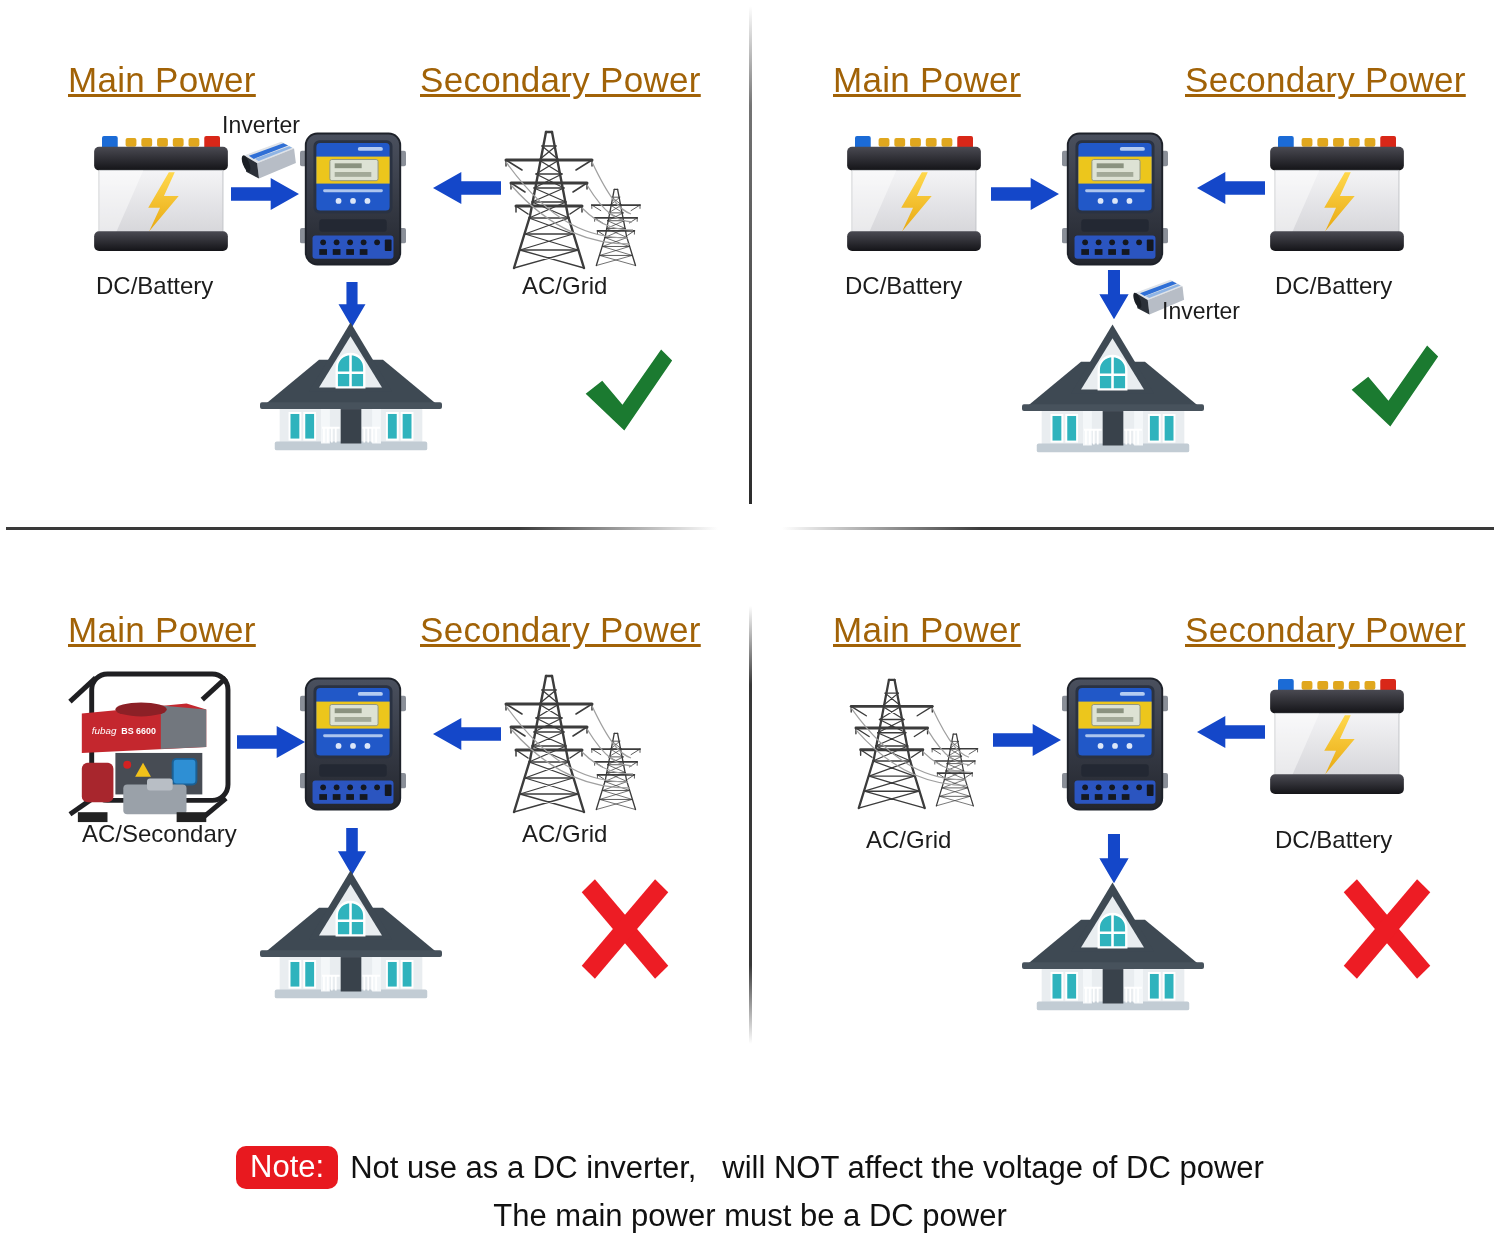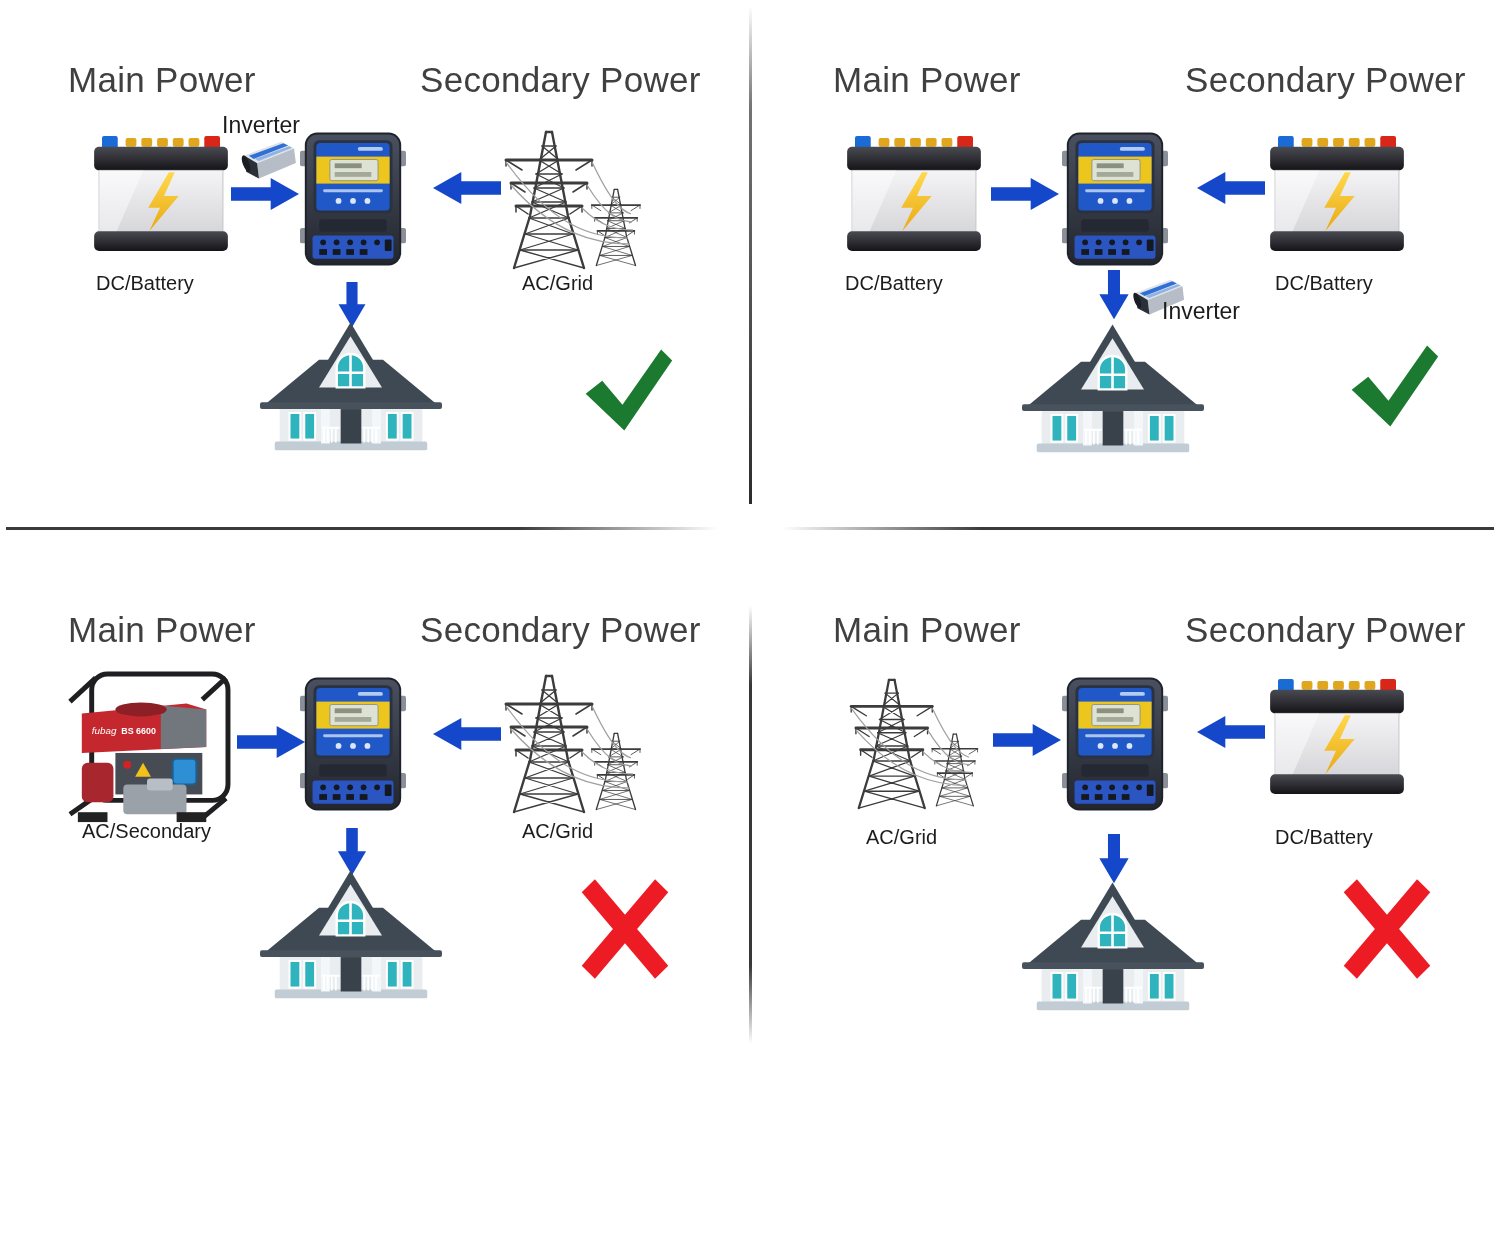--- a/index.html
+++ b/index.html
@@ -9,25 +9,25 @@
     --note-red:#e8191f;
     --controller-blue:#2158c8;
     --controller-yellow:#ecc61c;
   }
   html,body{margin:0;padding:0;background:#ffffff;}
   .stage{
     position:relative;width:1500px;height:1236px;background:#ffffff;
     font-family:"Liberation Sans", sans-serif;overflow:hidden;
   }
   .title{
-    position:absolute;margin:0;font-size:35px;font-weight:400;color:#404040;
-    white-space:nowrap;letter-spacing:.3px;
+    position:absolute;margin:0;font-size:35px;font-weight:400;color:#a16207;
+    white-space:nowrap;letter-spacing:.3px;text-decoration:underline;
   }
   .label{
-    position:absolute;font-size:20px;color:#1c1c1c;white-space:nowrap;
+    position:absolute;font-size:24px;color:#1c1c1c;white-space:nowrap;
   }
   .label.sm{font-size:23px;}
   .asset{position:absolute;}
   .asset svg{width:100%;height:100%;display:block;}
   .arrow svg{color:var(--arrow-blue);}
   .check svg{color:var(--check-green);}
   .cross svg{color:var(--cross-red);}
   .tilt{transform:rotate(-7deg);}
   .flip{transform:scaleX(-1);}
   .divider{position:absolute;}
@@ -425,14 +425,19 @@
           <use href="#sym-house"></use>
         </svg>
       </div>
     <div class="asset cross" style="left:1340px;top:876px;width:94px;height:106px">
       <svg viewBox="0 0 100 110">
           <use href="#sym-cross"></use>
         </svg>
       </div>
   </section>
 
+  <div class="note-row">
+    <span class="note-badge">Note:</span>
+    <span class="note-line1">Not use as a DC inverter,   will NOT affect the voltage of DC power</span>
+  </div>
+  <div class="note-line2">The main power must be a DC power</div>
 
 </div>
 
 </body></html>

